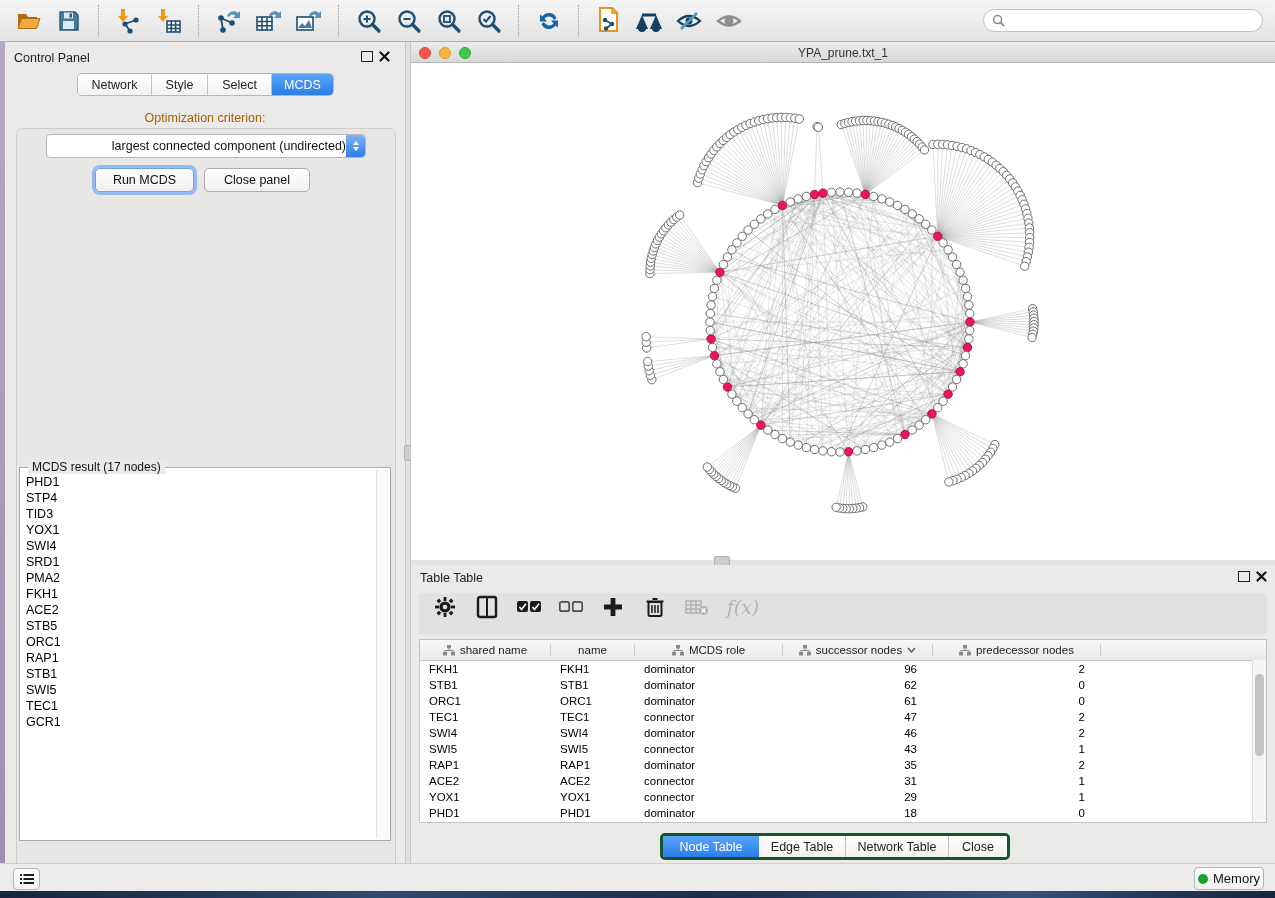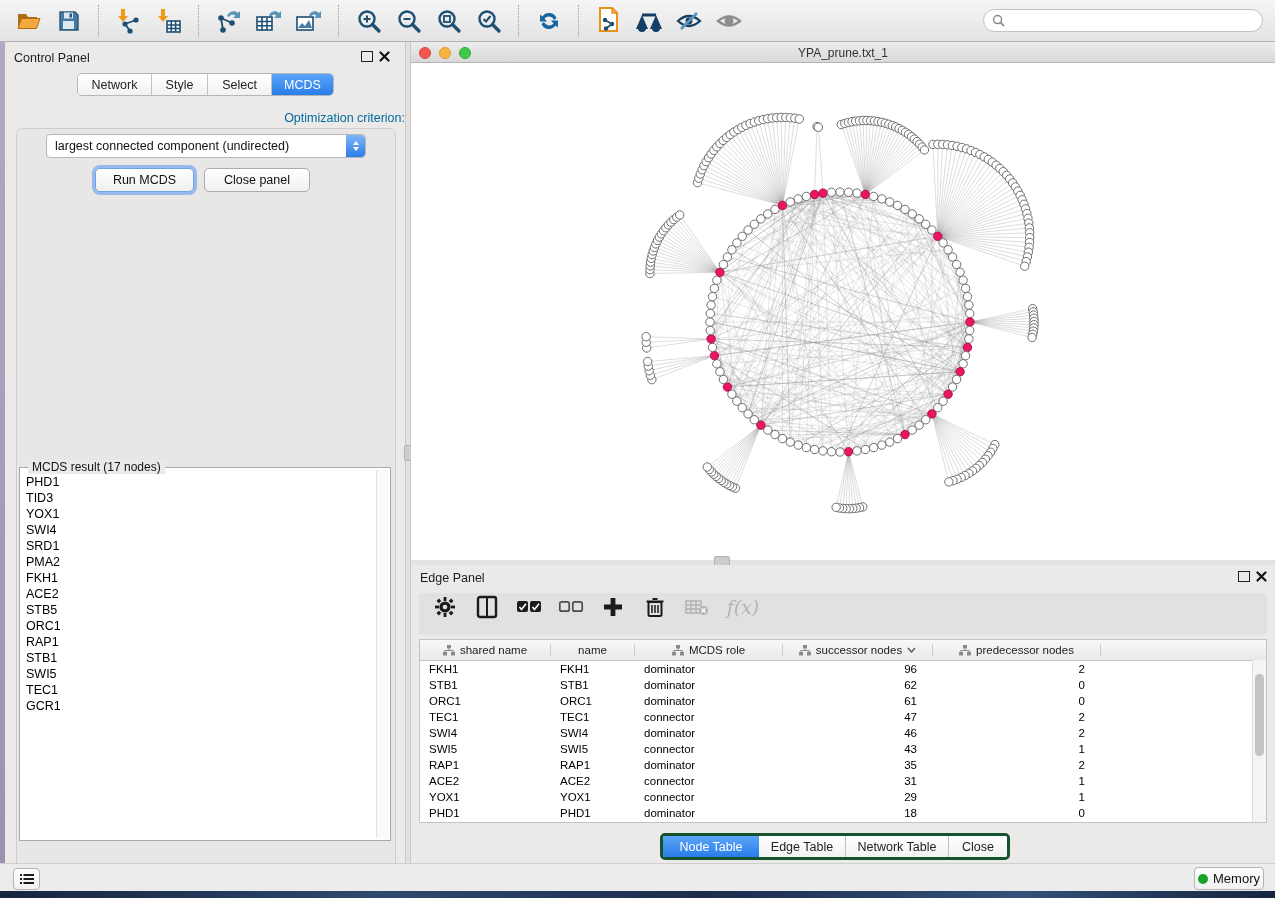--- a/index.html
+++ b/index.html
@@ -32,21 +32,21 @@
   .ctrl{left:5px;top:42px;width:400px;height:821px;background:#eceae9;}
   .panel-title{font-size:12.5px;color:#1c1c1c;}
   .win-float{width:10px;height:9px;border:1.5px solid #222;display:inline-block;}
   .tabgroup{display:flex;border:1px solid #b6b6b6;border-radius:5px;overflow:hidden;background:#fff;height:21px;}
   .tab{display:flex;align-items:center;justify-content:center;font-size:12.5px;color:#222;
        border-right:1px solid #c2c2c2;background:linear-gradient(#ffffff,#f2f2f2);cursor:default;}
   .tab:last-child{border-right:none;}
   .tab.active{background:linear-gradient(#5aa5f8,#2a7de9);color:#fff;border-right:none;}
   .inner-panel{left:11px;top:86px;width:378px;height:760px;background:#e9e7e6;
     border:1px solid #cfcdcc;border-radius:7px;}
-  .opt-label{font-size:12.5px;color:#0369a1;text-align:right;}
+  .opt-label{font-size:12.5px;color:#a16207;text-align:center;}
   .dropdown{height:22px;background:#fff;border:1px solid #b6b6b6;border-radius:4px;
     display:flex;align-items:center;font-size:12.5px;color:#111;}
   .dd-text{flex:1;padding-left:8px;white-space:nowrap;}
   .dd-step{width:19px;height:22px;border-radius:0 4px 4px 0;
     background:linear-gradient(#7db6f9,#2e7ce9);display:flex;flex-direction:column;
     align-items:center;justify-content:center;gap:2px;}
   .dd-step i{width:0;height:0;border-left:3.5px solid transparent;border-right:3.5px solid transparent;}
   .dd-up{border-bottom:4px solid #fff;}
   .dd-dn{border-top:4px solid #fff;}
   .btn{height:22px;background:linear-gradient(#ffffff,#f0f0f0);border:1px solid #ababab;border-radius:5px;
@@ -240,33 +240,34 @@
     <path d="M1.5 1.5 L9.5 9.5 M9.5 1.5 L1.5 9.5" stroke="#111" stroke-width="2.2" stroke-linecap="round"></path>
   </svg>
   <div class="abs inner-panel"></div>
   <div class="abs tabgroup" style="left:72px;top:31px;">
       <div class="tab" style="width: 73px;">Network</div>
       <div class="tab" style="width: 55px;">Style</div>
       <div class="tab" style="width: 63px;">Select</div>
       <div class="tab active" style="width: 61px;">MCDS</div>
     </div>
   <div class="abs opt-label" style="left:0;top:69px;width:400px;">Optimization criterion:</div>
-  <div class="abs dropdown" style="left:41px;top:92px;width:318px;">
+  <div class="abs dropdown" style="left:41px;top:92px;width:318px;text-align:right;">
     <div class="dd-text">largest connected component (undirected)</div>
     <div class="dd-step">
         <i class="dd-up"></i>
         <i class="dd-dn"></i>
       </div>
   </div>
   <div class="abs btn focus" style="left:90px;top:126px;width:97px;">Run MCDS</div>
   <div class="abs btn" style="left:199px;top:126px;width:104px;">Close panel</div>
   <div class="fieldset" style="left:14px;top:425px;width:370px;height:372px;">
     <span class="legend">MCDS result (17 nodes)</span>
     <div class="mcds-list">
         <div class="mcds-item">PHD1</div>
+        <div class="mcds-item">STP4</div>
         <div class="mcds-item">TID3</div>
         <div class="mcds-item">YOX1</div>
         <div class="mcds-item">SWI4</div>
         <div class="mcds-item">SRD1</div>
         <div class="mcds-item">PMA2</div>
         <div class="mcds-item">FKH1</div>
         <div class="mcds-item">ACE2</div>
         <div class="mcds-item">STB5</div>
         <div class="mcds-item">ORC1</div>
         <div class="mcds-item">RAP1</div>
@@ -1077,21 +1078,21 @@
         <circle cx="412.0315950113933" cy="130.11216802140464" r="4.2" fill="#ec1561" stroke="#b30f4f" stroke-width="1"></circle>
         <circle cx="420.4975932000813" cy="129.27833997898153" r="4.2" fill="#fff" stroke="#6e6e6e" stroke-width="1"></circle>
       </g>
     </svg>
 </div>
 <div class="abs split-h">
   <div class="split-handle" style="position:absolute;left:303px;top:-4px;width:14px;height:8px;"></div>
 </div>
 
 <div class="abs tablepanel">
-  <div class="abs panel-title" style="left:9px;top:6px;">Edge Panel</div>
+  <div class="abs panel-title" style="left:9px;top:6px;">Table Table</div>
   <span class="abs win-float" style="left:827px;top:6px;"></span>
   <svg class="abs" style="left:845px;top:6px;" width="11" height="11" viewBox="0 0 11 11">
     <path d="M1.5 1.5 L9.5 9.5 M9.5 1.5 L1.5 9.5" stroke="#111" stroke-width="2.2" stroke-linecap="round"></path>
   </svg>
 
   <div class="tp-toolbar">
     <div class="tp-ico">
       <svg width="22" height="22" viewBox="0 0 22 22">
         <circle cx="11" cy="11" r="5.6" fill="#1b1b1b"></circle>
           <circle cx="11" cy="11" r="2.3" fill="#e3e1e0"></circle>

